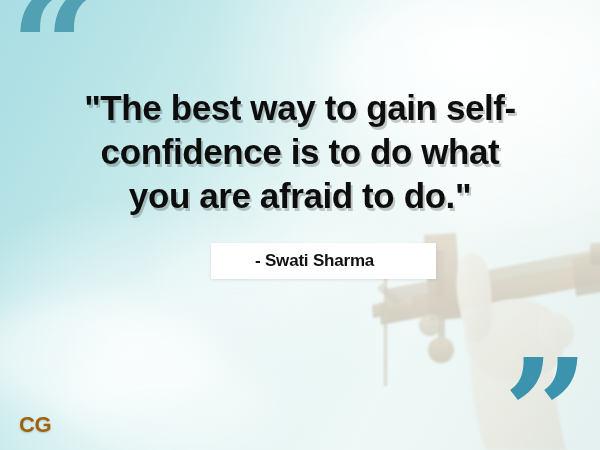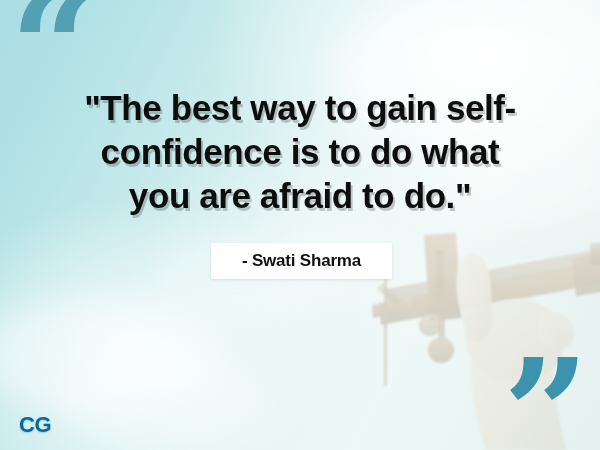--- a/index.html
+++ b/index.html
@@ -97,38 +97,38 @@
   
   .attrib {
     position: absolute;
     left: 211px;
     top: 243px;
     width: 181px;
     height: 36px;
     background: #ffffff;
     display: flex;
     align-items: center;
-    justify-content: center;
     box-shadow: 0 1px 3px rgba(0,0,0,0.10);
+    padding-left: 44px;
   }
   .attrib-text {
     font-size: 17px;
     font-weight: 700;
     color: #121212;
     letter-spacing: -0.2px;
   }
 
   
   .watermark {
     position: absolute;
     left: 19px;
     top: 412px;
     font-size: 22px;
     font-weight: 700;
-    color: #0369a1;
+    color: #a16207;
     letter-spacing: -0.5px;
     text-shadow: 0 1px 2px rgba(90,120,120,0.35);
   }
 </style>
 </head>
 <body>
 
 <div id="poster">
 
   <div class="bg-layer">

